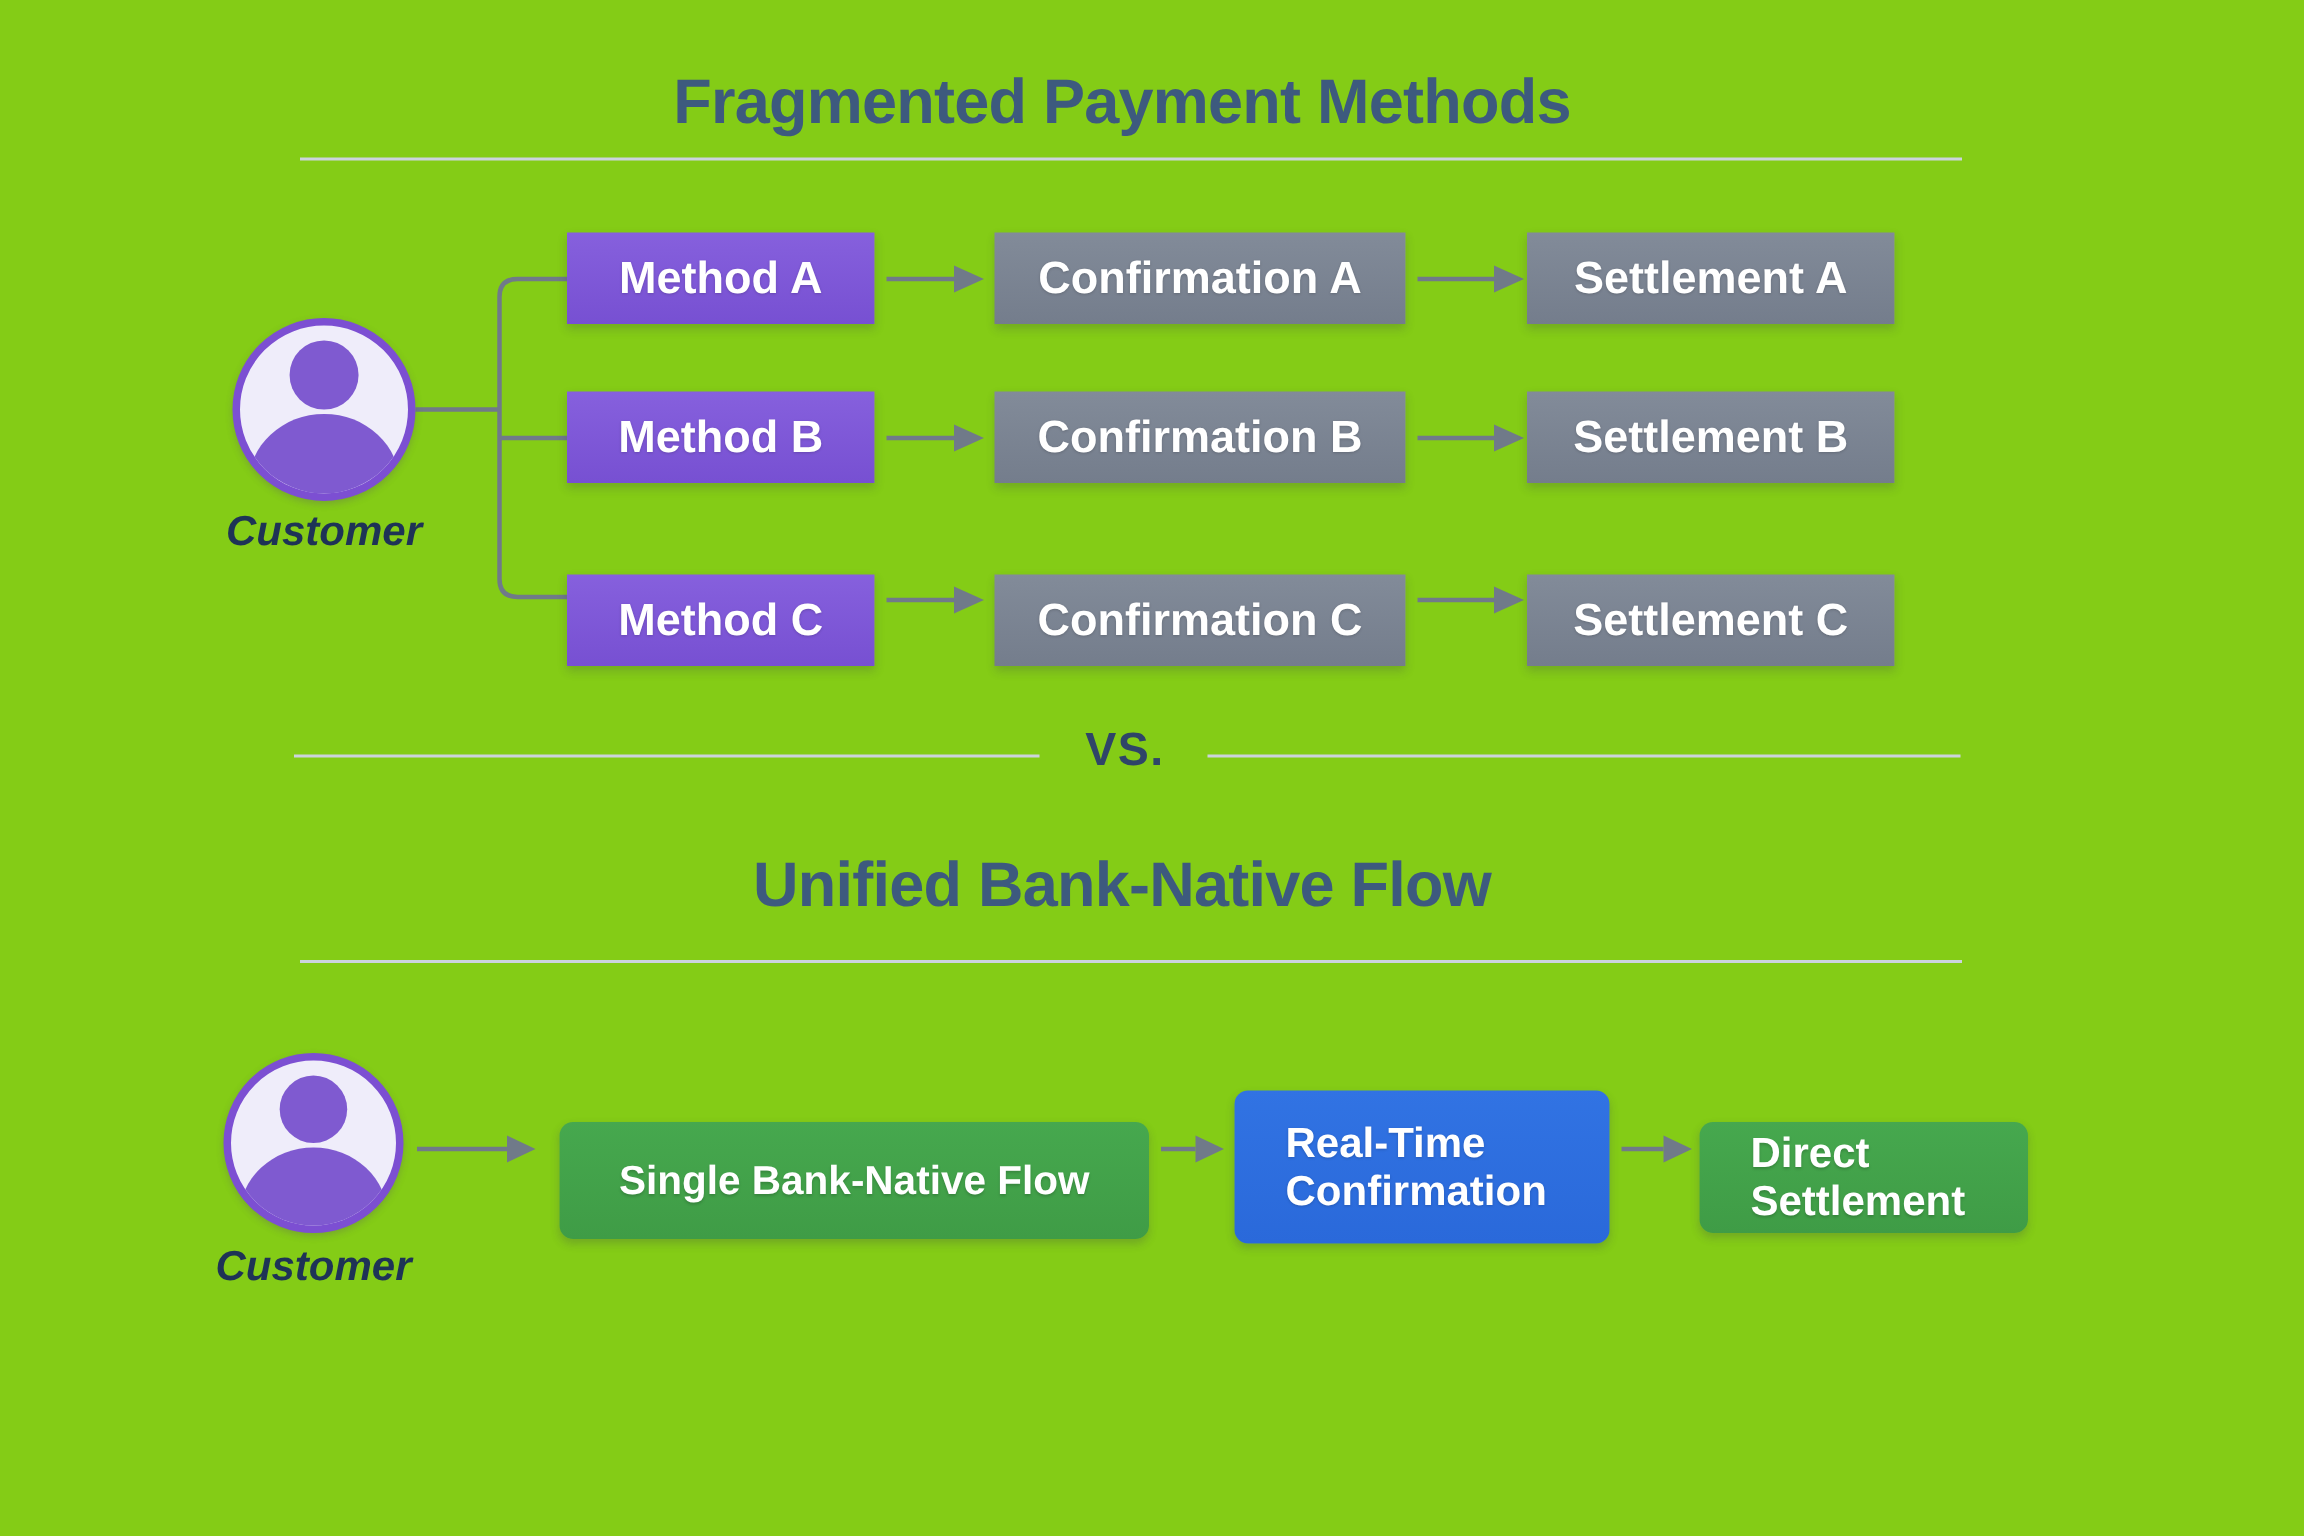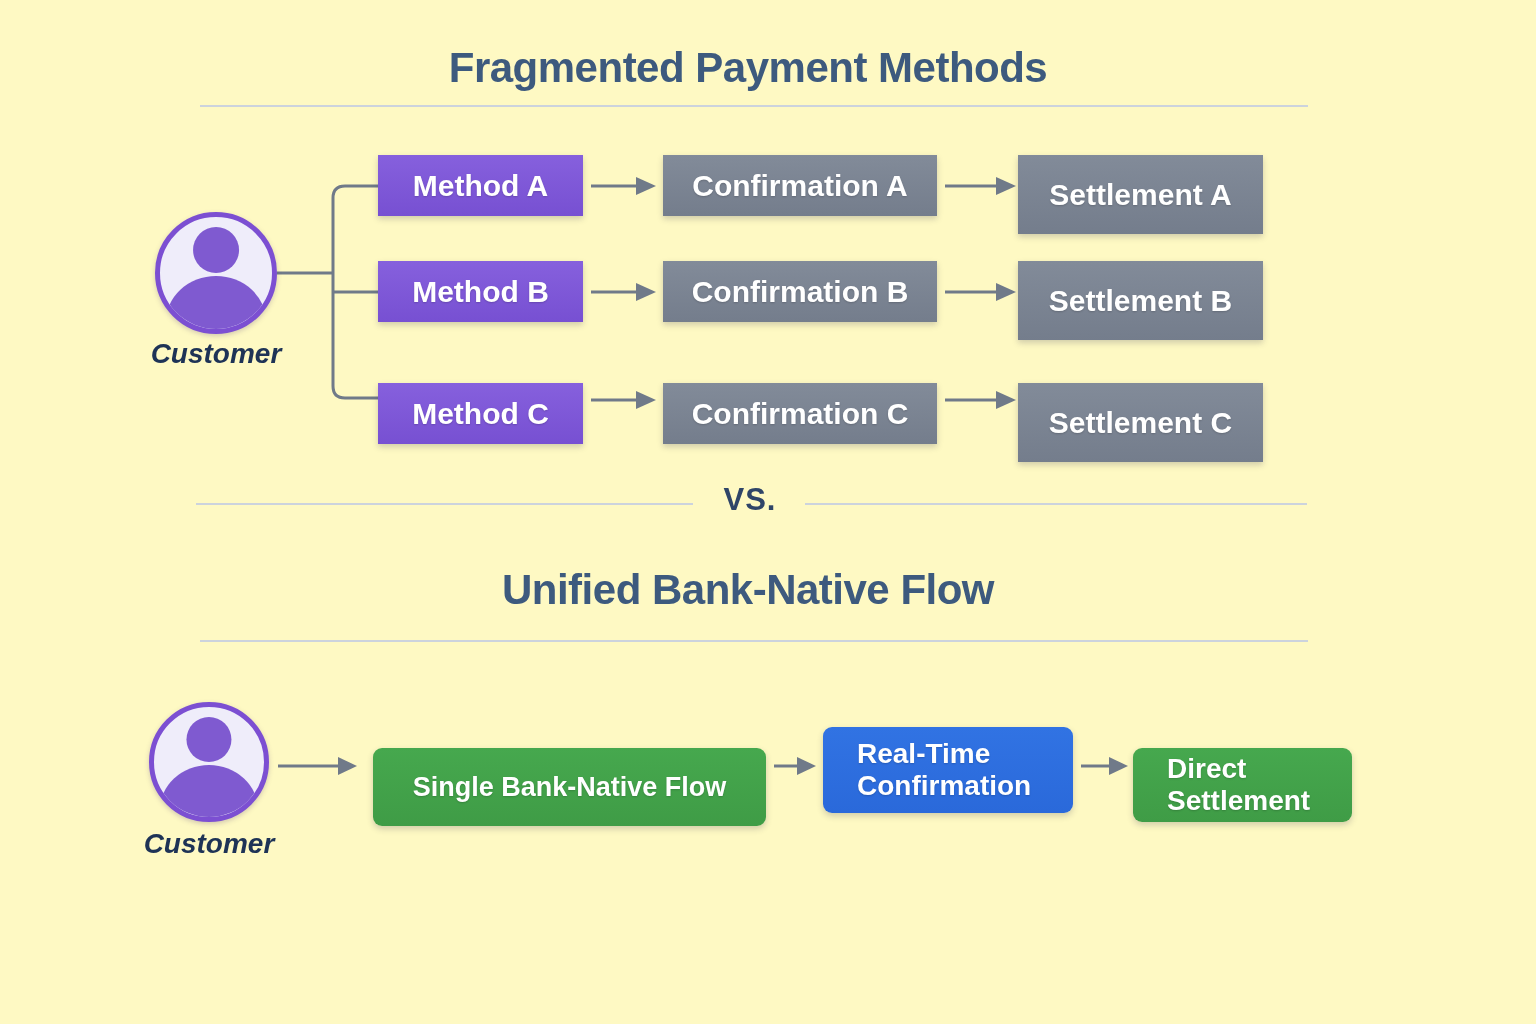--- a/index.html
+++ b/index.html
@@ -1,18 +1,18 @@
 <!DOCTYPE html>
 <html style="--title: #3d5a7e; --purple: #7d57d8; --gray: #7b8492; --green: #42a24b; --blue: #2e6fe0; --arrow: #707a89; --divider: #ccd3dd; --avatar-ring: #7c4fd2; --avatar-fill: #efedfa; --avatar-person: #7f5ad0; --label-text: #1e3356;"><head>
 <meta charset="utf-8">
 <style>
   html,body { margin:0; padding:0; background:#ffffff; }
   .canvas {
     position:relative; width:1536px; height:1024px; overflow:hidden;
-    background:#fef9c3;
+    background:#84cc16;
     font-family:"Liberation Sans","DejaVu Sans",sans-serif;
   }
   .title {
     position:absolute; left:0; width:1496px; text-align:center;
     font-size:42px; font-weight:700; color:var(--title,#3d5a7e);
     letter-spacing:-0.5px;
   }
   .t1 { top:44px; }
   .t2 { top:566px; }
   .hr { position:absolute; height:2px; background:var(--divider,#ccd3dd); }
@@ -30,24 +30,24 @@
     color:#ffffff; font-weight:700; border-radius:0;
     box-shadow:0 3px 6px rgba(50,50,80,.22);
     text-shadow:0 1px 2px rgba(0,0,0,.18);
   }
   .purple { background:linear-gradient(180deg,#8660dd,#7750d2); font-size:30px; }
   .gray   { background:linear-gradient(180deg,#828b99,#747d8c); font-size:30px; }
   .green  { background:linear-gradient(180deg,#46a84e,#3f9c46); border-radius:9px;margin-top:20px; }
   .blue   { background:linear-gradient(180deg,#3173e3,#2a69da); border-radius:9px; }
   .col-method { left:378px; width:205px; height:61px; }
   .col-conf   { left:663px; width:274px; height:61px; }
-  .col-settle { left:1018px; width:245px; height:79px;text-align:center; }
+  .col-settle { left:1018px; width:245px; height:61px;text-align:center; }
   .row-a { top:155px; } .row-b { top:261px; } .row-c { top:383px; }
   .step1 { left:373px; top:728px; width:393px; height:78px; font-size:27px; }
-  .step2 { left:823px; top:727px; width:250px; height:86px; }
+  .step2 { left:823px; top:727px; width:250px; height:102px; }
   .step3 { left:1133px; top:728px; width:219px; height:74px; }
   .twoline {
     flex-direction:column; align-items:flex-start; justify-content:center;
     padding-left:34px; box-sizing:border-box; font-size:28px; line-height:32px;
   }
   .avatar {
     position:absolute; z-index:2; border-radius:50%; overflow:hidden;
     background:var(--avatar-fill,#efedfa);
     border:5px solid var(--avatar-ring,#7c4fd2);
     box-shadow:0 2px 5px rgba(80,60,120,.25);

